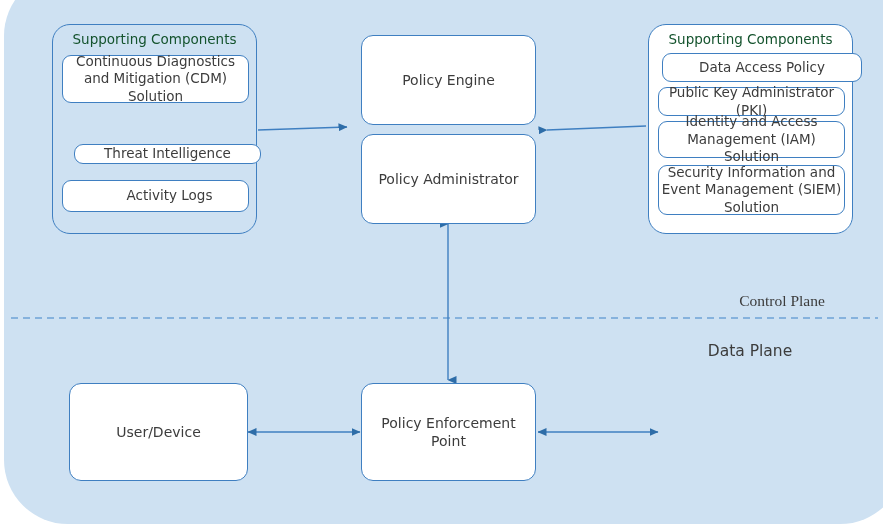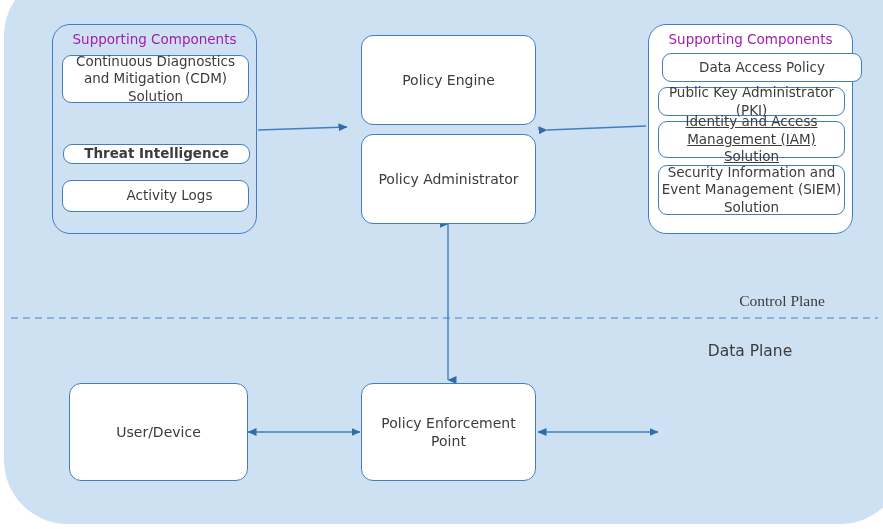--- a/index.html
+++ b/index.html
@@ -58,21 +58,21 @@
   .group-transparent {
     background: transparent;
   }
   .group-white {
     background: #ffffff;
   }
   .group-title {
     position: absolute;
     width: 100%;
     text-align: center;
-    color: #a21caf;
+    color: #14532d;
     font-size: 13.5px;
     line-height: 1.3;
   }
   
   .chip {
     position: absolute;
     box-sizing: border-box;
     background: #ffffff;
     border: 1.2px solid #3f7fc1;
     border-radius: 9px;
@@ -139,33 +139,33 @@
 
     <line x1="538" y1="432" x2="658" y2="432" stroke="#3f7fc1" stroke-width="1.4" marker-start="url(#ah-l)" marker-end="url(#ah-r)"></line>
   </svg>
 
   <div class="group group-transparent" style="left:52px; top:24px; width:205px; height:210px;">
     <div class="group-title" style="top:6px;">Supporting Components</div>
 
     <div class="chip" style="left:9px; top:30px; width:187px; height:48px; white-space:normal;">Continuous Diagnostics and Mitigation (CDM) Solution</div>
 
 
-    <div class="chip" style="left:10px; top:119px; width:187px; height:20px;font-weight:bold;">Threat Intelligence</div>
+    <div class="chip" style="left:21px; top:119px; width:187px; height:20px;">Threat Intelligence</div>
 
     <div class="chip" style="left:9px; top:155px; width:187px; height:32px;padding-left:28px;">Activity Logs</div>
   </div>
 
   <div class="group group-white" style="left:648px; top:24px; width:205px; height:210px;">
     <div class="group-title" style="top:6px;">Supporting Components</div>
 
     <div class="chip" style="left:13px; top:28px; width:200px; height:29px;">Data Access Policy</div>
 
     <div class="chip" style="left:9px; top:62px; width:187px; height:29px; white-space:normal;">Public Key Administrator (PKI)</div>
 
-    <div class="chip" style="left:9px; top:96px; width:187px; height:37px; white-space:normal;text-decoration:underline;">Identity and Access Management (IAM) Solution</div>
+    <div class="chip" style="left:9px; top:96px; width:187px; height:37px; white-space:normal;">Identity and Access Management (IAM) Solution</div>
 
     <div class="chip" style="left:9px; top:140px; width:187px; height:50px; white-space:normal;">Security Information and Event Management (SIEM) Solution</div>
   </div>
 
   <div class="node node-lg" style="left:361px; top:35px; width:175px; height:90px;">Policy Engine</div>
 
   <div class="node node-lg" style="left:361px; top:134px; width:175px; height:90px;">Policy Administrator</div>
 
   <div class="plane-label" style="left:672px; top:292px; width:220px;font-family:Liberation Serif, serif;">Control Plane</div>
 

